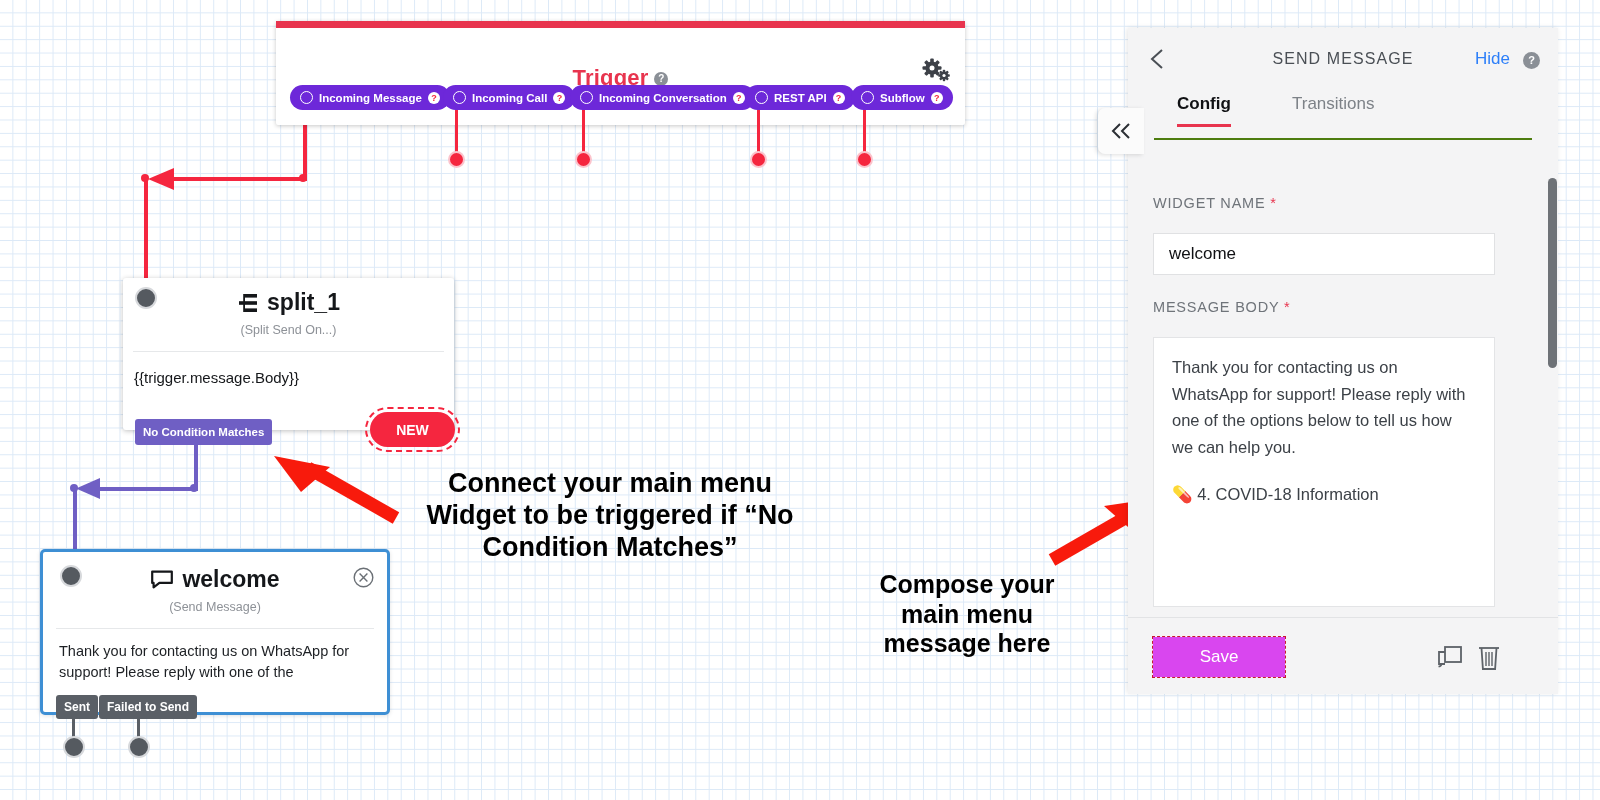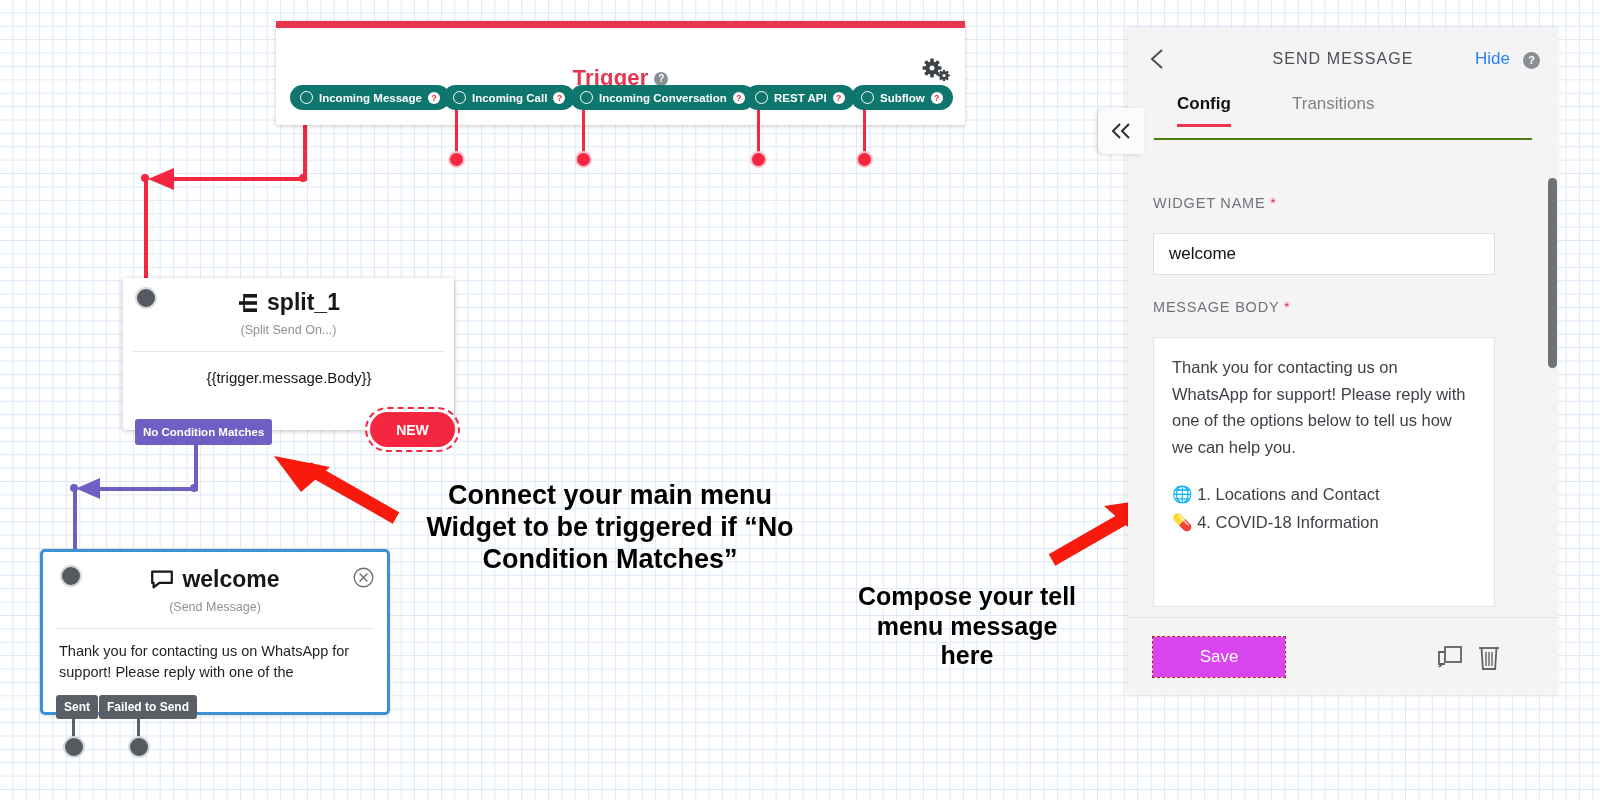--- a/index.html
+++ b/index.html
@@ -35,21 +35,21 @@
     font-size:22px;font-weight:700;color:#e8344e;letter-spacing:.2px;
   }
   .q-badge{
     display:inline-block;width:14px;height:14px;border-radius:50%;
     background:#8a8f96;color:#fff;font-size:10px;font-weight:700;
     line-height:14px;text-align:center;vertical-align:3px;margin-left:6px;
     font-family:"Liberation Sans",sans-serif;
   }
   #gears-icon{right:14px;top:36px;width:30px;height:26px;}
   .trig-pill{
-    position:absolute;top:85px;height:25px;border-radius:13px;background:#0f766e;
+    position:absolute;top:85px;height:25px;border-radius:13px;background:#6d28d9;
     color:#fff;font-size:11.5px;font-weight:700;
     display:flex;align-items:center;gap:6px;padding:0 10px;white-space:nowrap;
   }
   .trig-pill .ring{
     width:11px;height:11px;border-radius:50%;border:1.6px solid #ffffff;flex:0 0 auto;
   }
   .trig-pill .qm{
     width:12px;height:12px;border-radius:50%;background:#ffffff;color:#f5263f;
     font-size:9px;font-weight:700;line-height:12px;text-align:center;flex:0 0 auto;
   }
@@ -109,21 +109,20 @@
   .out-dot{
     position:absolute;width:22px;height:22px;border-radius:50%;
     background:#555a60;border:2px solid #d7d9dc;box-sizing:border-box;
   }
   #close-icon-welcome{position:absolute;right:13px;top:15px;width:21px;height:21px;}
 
   
   .anno{
     position:absolute;color:#000;font-weight:700;line-height:1.18;
     font-family:"Liberation Sans",sans-serif;
-    margin-top:12px;
   }
   #anno-1{left:400px;top:468px;width:420px;font-size:27px;text-align:center;}
   #anno-2{left:848px;top:570px;width:238px;font-size:25px;text-align:center;}
 
   
   #panel{
     position:absolute;left:1128px;top:28px;width:430px;height:665px;
     background:#f4f4f5;box-shadow:-1px 0 5px rgba(0,0,0,.10);
   }
   #panel-head{position:relative;height:62px;}
@@ -266,21 +265,21 @@
     <svg width="22" height="20" viewBox="0 0 22 20">
       <rect x="8" y="1" width="12" height="3.6" fill="#15171a"></rect>
       <rect x="2" y="8.2" width="18" height="3.6" fill="#15171a"></rect>
       <rect x="8" y="15.4" width="12" height="3.6" fill="#15171a"></rect>
       <rect x="6.2" y="1" width="1.8" height="18" fill="#15171a"></rect>
     </svg>
     <span>split_1</span>
   </div>
   <div class="wsub">(Split Send On...)</div>
   <div class="wdivider" style="margin:14px 10px 0 10px;"></div>
-  <div id="split-expr" class="wbody" style="padding:15px 10px 0 11px;text-align:center;">{{trigger.message.Body}}</div>
+  <div id="split-expr" class="wbody" style="padding:15px 10px 0 11px;">{{trigger.message.Body}}</div>
   <div id="new-badge">NEW</div>
 </div>
 
 <div id="no-cond-badge">No Condition Matches</div>
 <div class="conn-purple abs" style="left:194px;top:444px;width:3.5px;height:46px;"></div>
 <div class="conn-purple abs" style="left:88px;top:487px;width:110px;height:3.5px;"></div>
 <div class="conn-purple abs" style="left:73px;top:489px;width:3.5px;height:62px;"></div>
 <div class="conn-purple abs" style="left:190px;top:484px;width:8px;height:8px;border-radius:4px;"></div>
 <div class="conn-purple abs" style="left:70px;top:484px;width:8px;height:8px;border-radius:4px;"></div>
 <svg class="abs" style="left:76px;top:478px;width:24px;height:21px;" viewBox="0 0 24 21">
@@ -314,21 +313,21 @@
 <svg class="abs" style="left:268px;top:452px;width:135px;height:72px;" viewBox="0 0 135 72">
   <path d="M128 66 L40 16" stroke="#f81a0c" stroke-width="13" stroke-linecap="butt"></path>
   <polygon points="6,4 62,15 33,40" fill="#f81a0c"></polygon>
 </svg>
 <div id="anno-1" class="anno">Connect your main menu Widget to be triggered if “No Condition Matches”</div>
 
 <svg class="abs" style="left:1046px;top:494px;width:118px;height:72px;" viewBox="0 0 118 72">
   <path d="M6 66 L86 20" stroke="#f81a0c" stroke-width="13" stroke-linecap="butt"></path>
   <polygon points="112,4 58,12 90,40" fill="#f81a0c"></polygon>
 </svg>
-<div id="anno-2" class="anno">Compose your tell menu message here</div>
+<div id="anno-2" class="anno">Compose your main menu message here</div>
 
 <div id="panel">
   <div id="panel-head">
     <svg id="back-icon" viewBox="0 0 20 22">
       <path d="M14 2 4 11l10 9" fill="none" stroke="#4a4f55" stroke-width="2"></path>
     </svg>
     <div id="panel-title">SEND MESSAGE</div>
     <div id="hide-btn">Hide</div>
     <div id="hide-help">?</div>
   </div>
@@ -352,21 +351,20 @@
 <div id="widget-name-input">welcome</div>
 
 <div class="field-label abs" style="left:1153px;top:299px;">
   <span>MESSAGE BODY</span>
   <span class="req">*</span>
 </div>
 
 <div id="msg-body-box">
   <div>Thank you for contacting us on WhatsApp for support! Please reply with one of the options below to tell us how we can help you.</div>
   <div style="height:20px;"></div>
-  <div class="opt"><span class="emoji">🌐</span> <span>1. Locations and Contact</span></div>
   <div class="opt"><span class="emoji">💊</span> <span>4. COVID-18 Information</span></div>
 </div>
 
 <div id="panel-footer"></div>
 <div id="save-button">Save</div>
 <svg id="copy-icon" viewBox="0 0 27 25">
   <rect x="9" y="2" width="16" height="15" fill="none" stroke="#5d6268" stroke-width="1.8"></rect>
   <path d="M9 7H3v12h6" fill="none" stroke="#5d6268" stroke-width="1.8"></path>
   <path d="M2.5 21.5a3 3 0 0 0 3-2.5" fill="none" stroke="#5d6268" stroke-width="1.6"></path>
 </svg>

